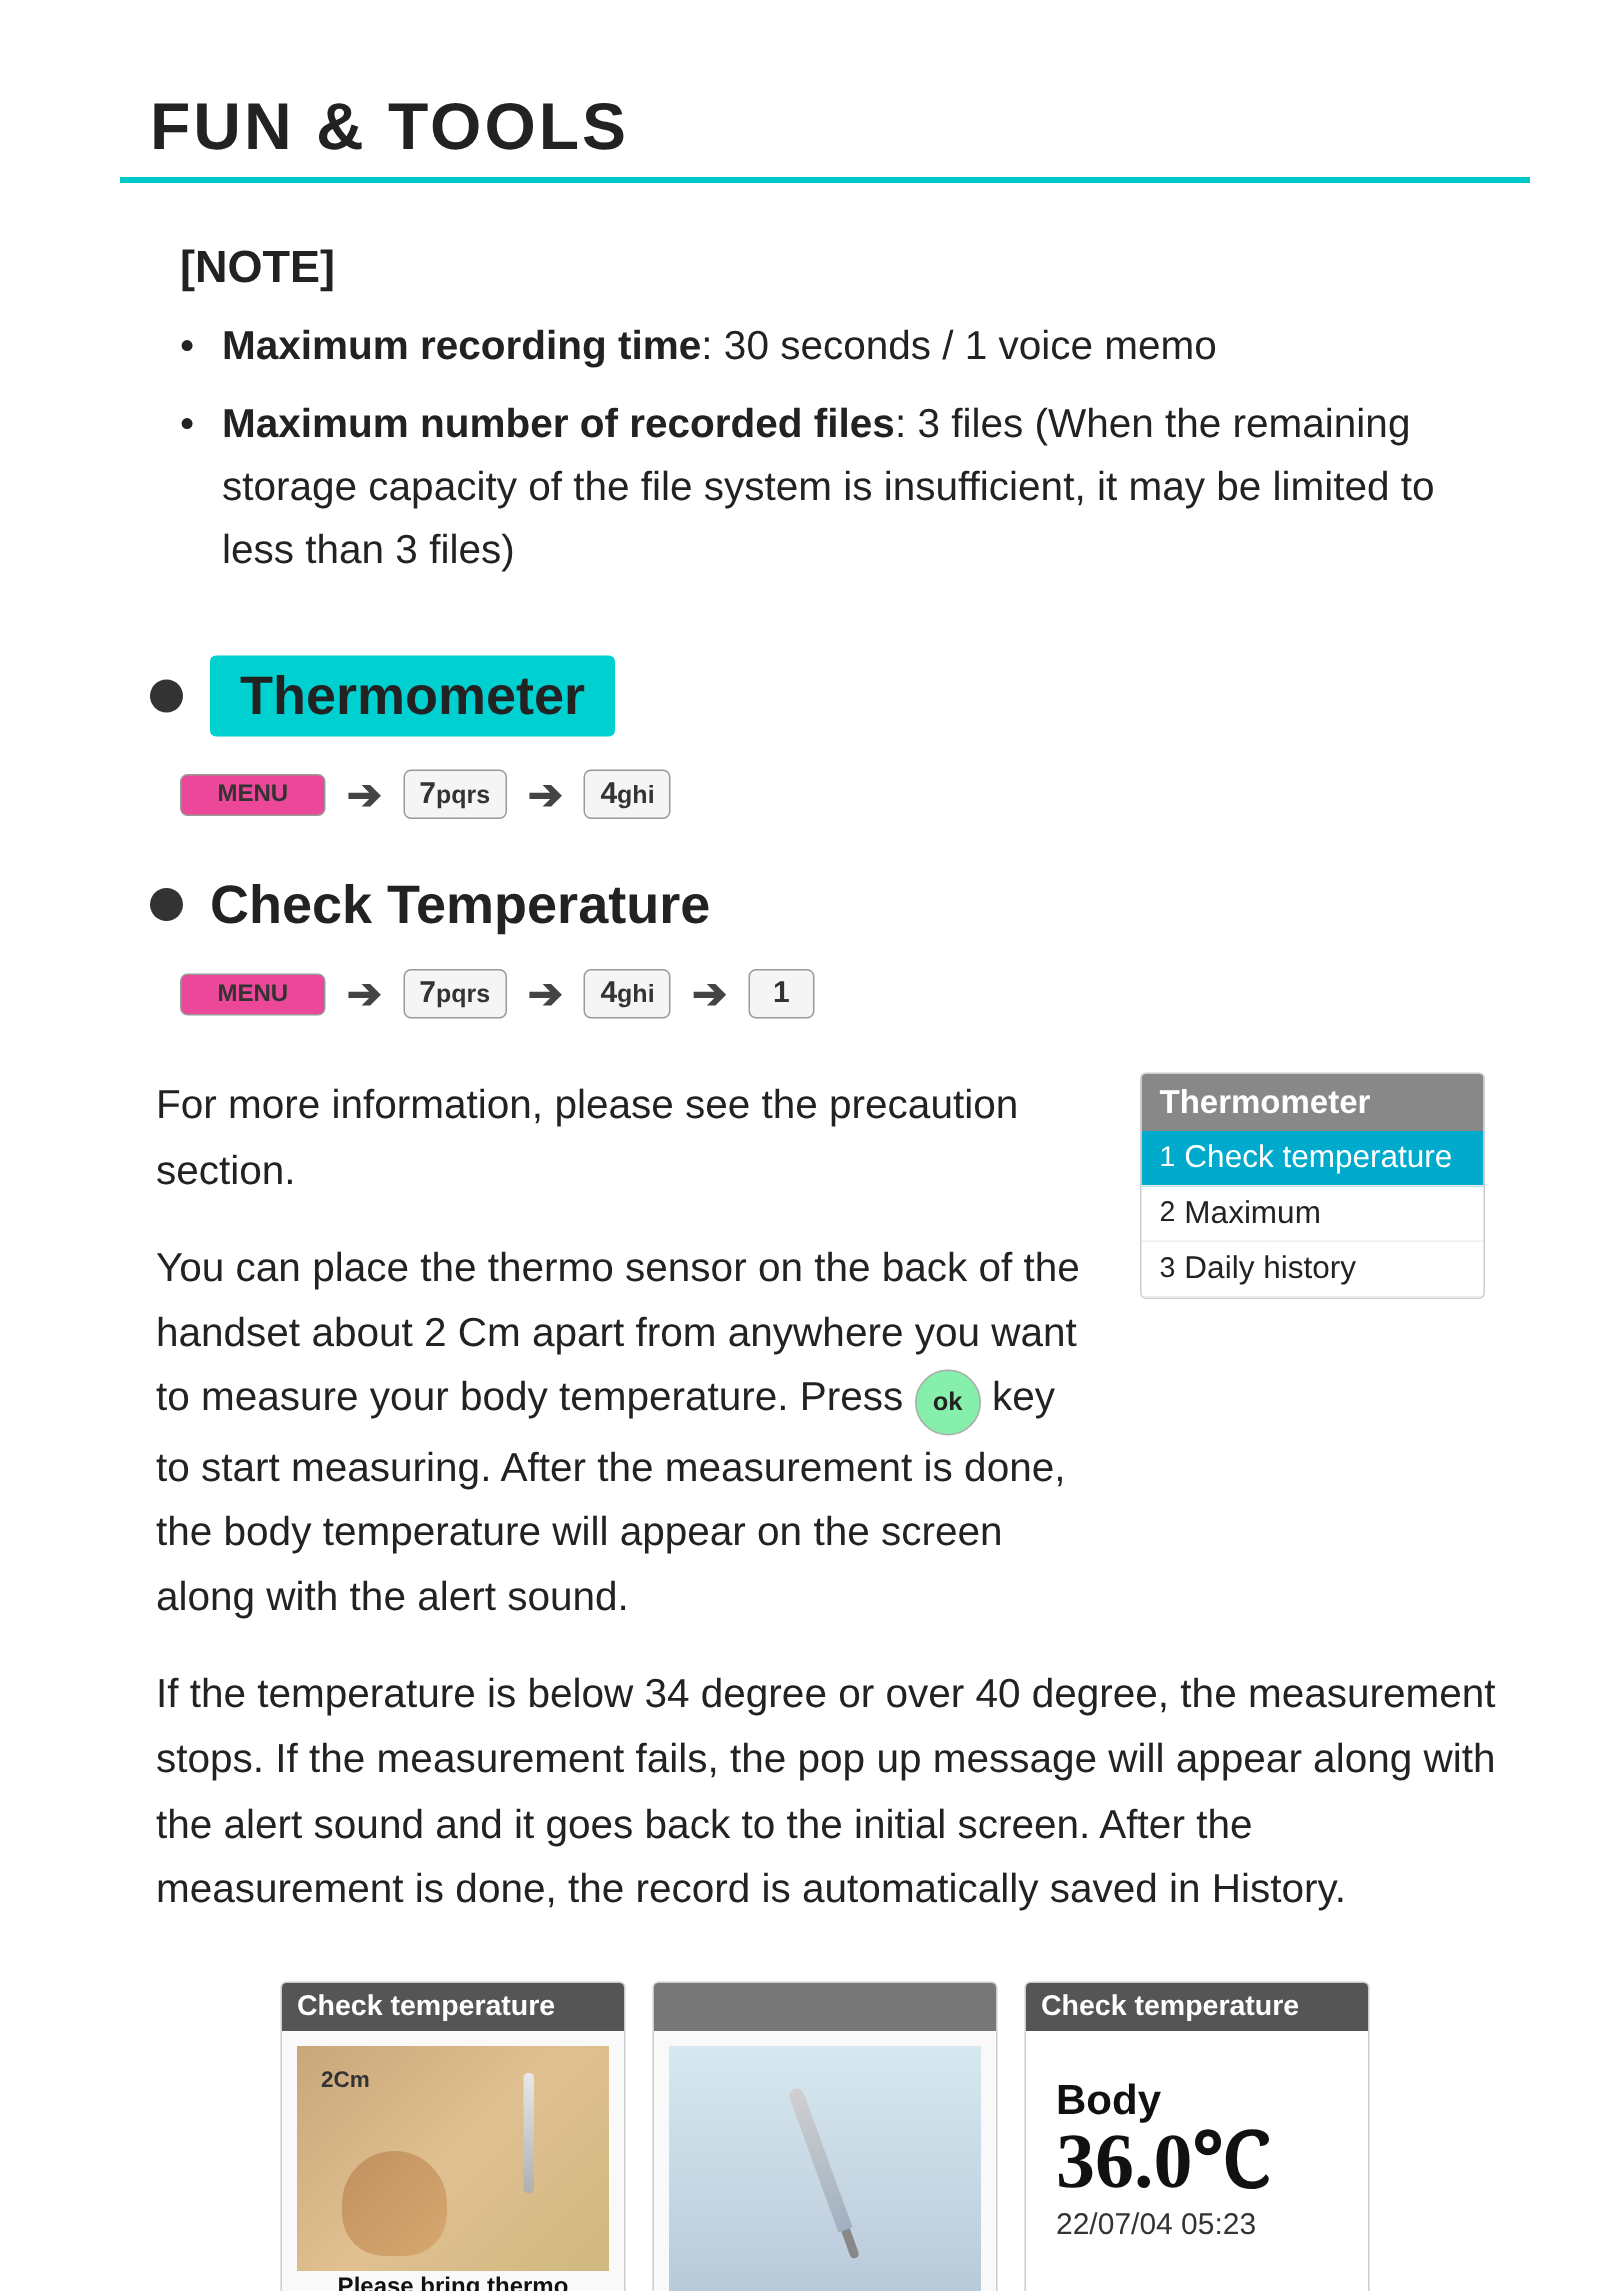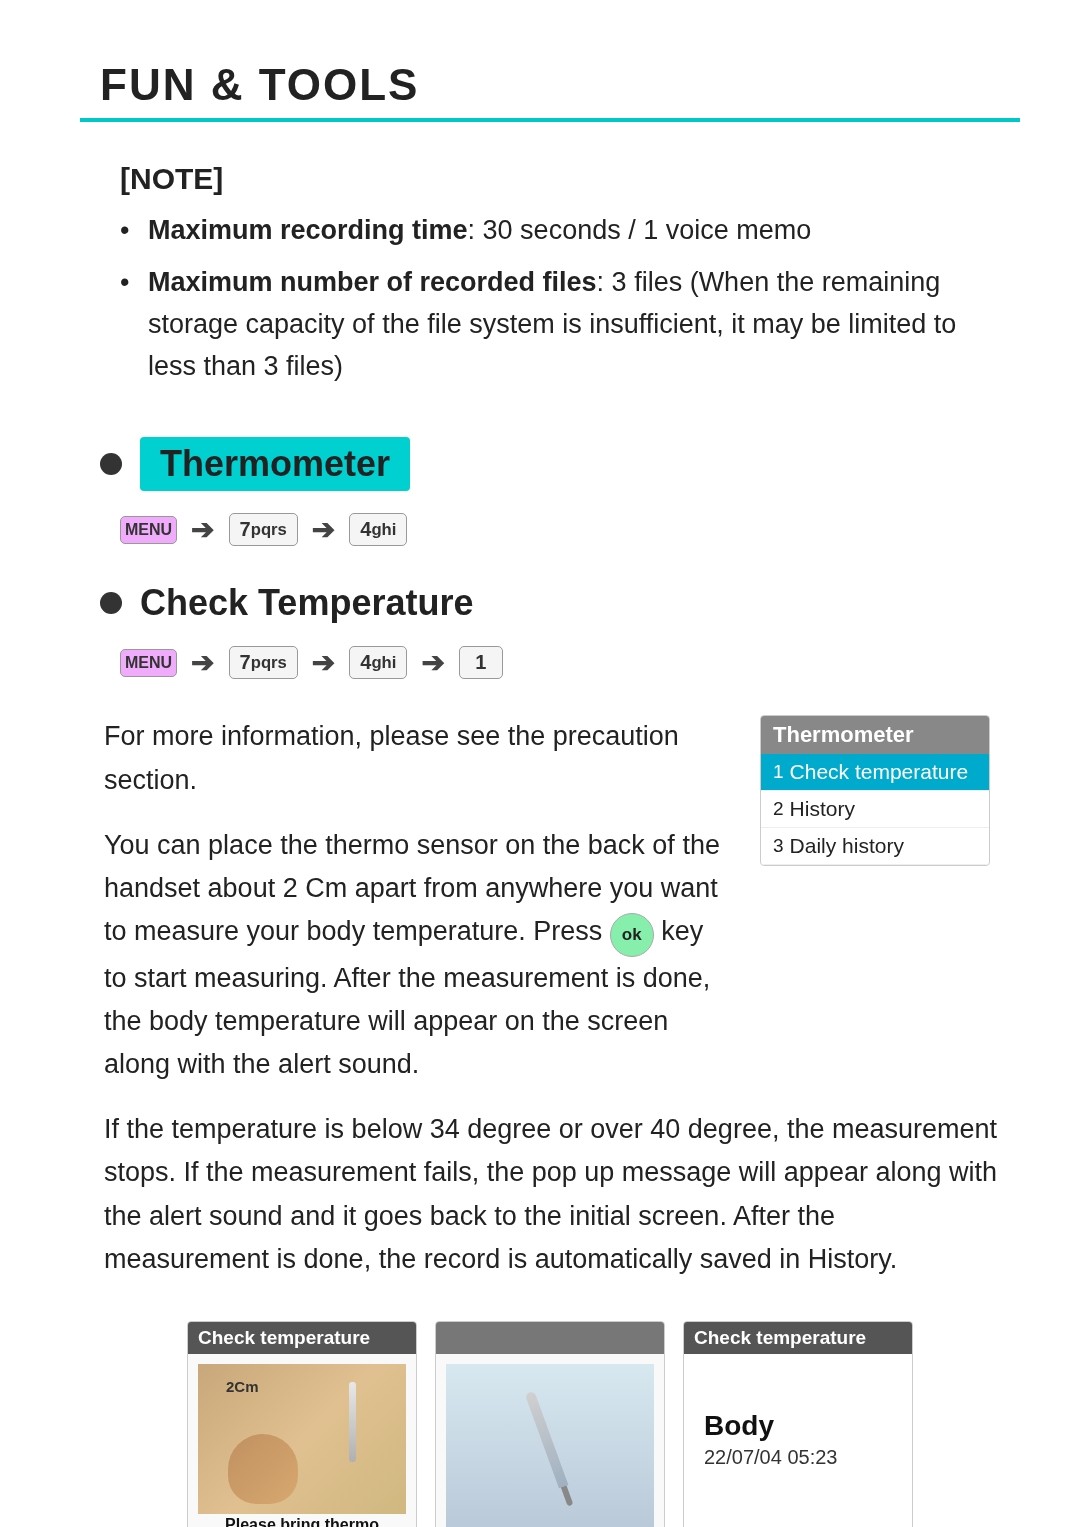--- a/index.html
+++ b/index.html
@@ -224,22 +224,22 @@
       border-radius: 5px;
       padding: 4px 10px;
       font-size: 20px;
       background: #f5f5f5;
       color: #333;
       font-weight: 600;
       min-width: 44px;
     }
     .key-menu {
       font-size: 16px;
-      padding: 4px 4px;
-      background: #f0abfc;
+      padding: 4px 24px;
+      background: #ec4899;
     }
     .arrow-sym {
       font-size: 28px;
       color: #444;
       font-weight: 900;
     }
 
     
     .ok-key {
       border-radius: 50%;
@@ -311,41 +311,41 @@
     <div class="check-temp-right">
 
       <div class="phone-menu">
         <div class="phone-menu-title">Thermometer</div>
         <div class="phone-menu-item selected">
           <span class="item-num">1</span>
           <span>Check temperature</span>
         </div>
         <div class="phone-menu-item">
           <span class="item-num">2</span>
-          <span>History</span>
+          <span>Maximum</span>
         </div>
         <div class="phone-menu-item">
           <span class="item-num">3</span>
           <span>Daily history</span>
         </div>
       </div>
     </div>
   </div>
 
   <p class="body-text">If the temperature is below 34 degree or over 40 degree, the measurement stops. If the measurement fails, the pop up message will appear along with the alert sound and it goes back to the initial screen. After the measurement is done, the record is automatically saved in History.</p>
 </div>
 
 <div class="images-row">
 
   <div class="img-card">
     <div class="img-card-title">Check temperature</div>
     <div class="img-card-body">
       <div style="width:100%; height:150px; background: linear-gradient(135deg, #c8a87a 0%, #e0c090 50%, #d0b880 100%); position:relative; display:flex; align-items:center; justify-content:center;">
 
-        <div style="position:absolute; top:14px; left:28px; font-size:15px; font-weight:700; color:#333;">2Cm</div>
+        <div style="position:absolute; top:14px; left:16px; font-size:15px; font-weight:700; color:#333;">2Cm</div>
 
         <div style="width:7px; height:80px; background:linear-gradient(180deg,#e8e8e8,#b0b0b0); border-radius:3px; position:absolute; right:50px; top:18px;"></div>
 
         <div style="width:70px; height:70px; background:linear-gradient(135deg,#c09060,#d8a870); border-radius:50% 50% 40% 40%; position:absolute; bottom:10px; left:30px;"></div>
       </div>
       <div class="sensor-text">
         Please bring thermo<br>sensor into contact<br>with the forehead
       </div>
     </div>
   </div>
@@ -361,18 +361,19 @@
         </div>
       </div>
     </div>
   </div>
 
   <div class="img-card">
     <div class="img-card-title">Check temperature</div>
     <div class="img-card-body" style="background:#fff; padding:16px 10px;">
       <div class="sim-image-3">
         <div class="body-temp-label">Body</div>
+        <div class="body-temp-big">36.0℃</div>
         <div class="body-temp-date">22/07/04 05:23</div>
       </div>
     </div>
   </div>
 
 </div>
 
 </body></html>

